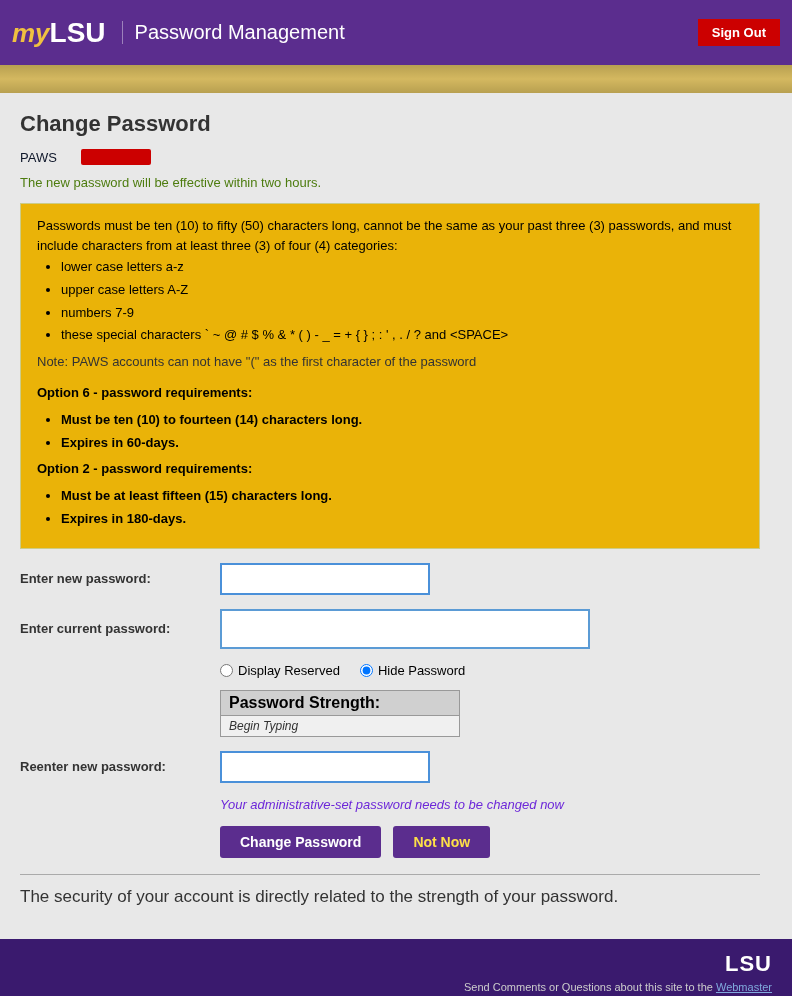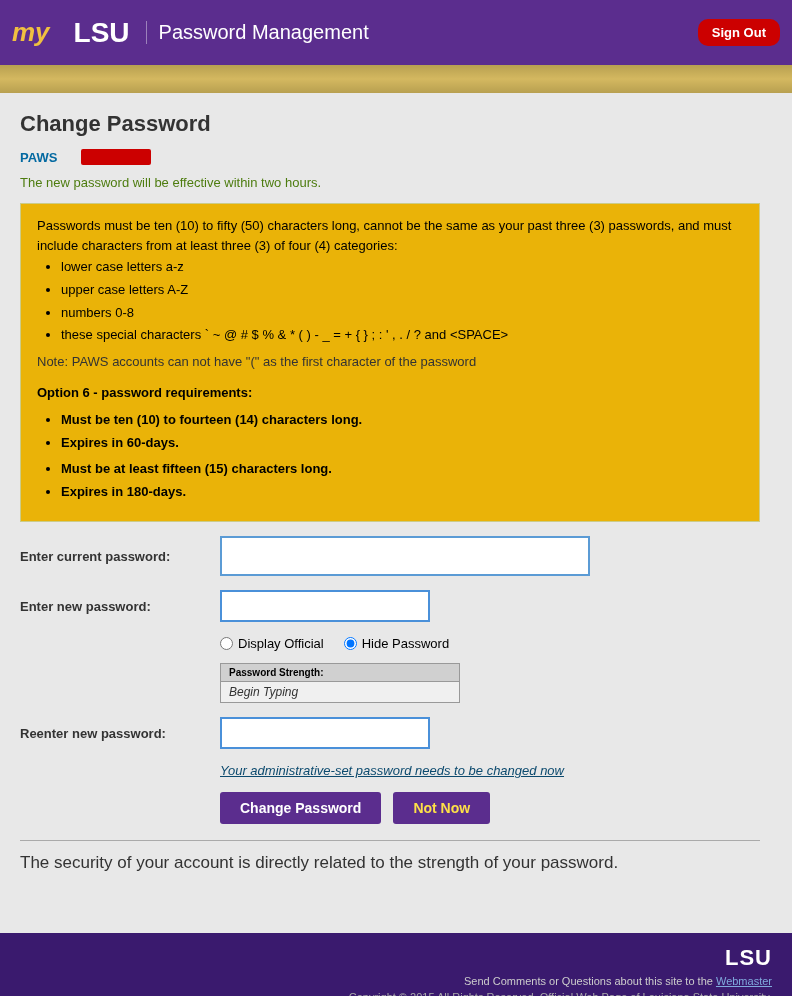--- a/index.html
+++ b/index.html
@@ -20,25 +20,24 @@
       justify-content: space-between;
       padding: 0 12px;
     }
     .header-left {
       display: flex;
       align-items: center;
       gap: 10px;
     }
     .my-lsu-logo {
       display: flex;
-      align-items: center;
+      align-items: flex-end;
       font-weight: bold;
       font-size: 22px;
       color: #fff;
-      gap: 24px;
     }
     .my-lsu-logo .my-part {
       font-style: italic;
       color: #f0c040;
       font-size: 26px;
     }
     .my-lsu-logo .lsu-part {
       color: #fff;
       font-size: 28px;
       font-weight: 900;
@@ -52,21 +51,21 @@
       margin-left: 6px;
     }
     .sign-out-btn {
       background: #cc0000;
       color: #fff;
       border: none;
       padding: 6px 14px;
       font-size: 13px;
       font-weight: bold;
       cursor: pointer;
-      border-radius: 10px;
+      border-radius: 0;
     }
 
     
     .gold-bar {
       background: linear-gradient(to bottom, #b8a050, #d4b860, #b8a050);
       height: 28px;
     }
 
     
     .main-wrapper {
@@ -76,22 +75,22 @@
     }
 
     .page-title {
       font-size: 22px;
       font-weight: bold;
       color: #333;
       margin-bottom: 12px;
     }
 
     .paws-label {
-      font-weight: bold;
-      color: #0369a1;
+      font-weight: normal;
+      color: #0f172a;
       margin-bottom: 8px;
       display: flex;
       align-items: center;
       gap: 24px;
     }
     .paws-redacted {
       background: #cc0000;
       width: 70px;
       height: 16px;
       display: inline-block;
@@ -183,39 +182,38 @@
     .strength-box {
       margin-left: 200px;
       margin-bottom: 14px;
       border: 1px solid #999;
       width: 240px;
       background: #fff;
     }
     .strength-header {
       background: #d0d0d0;
       padding: 3px 8px;
-      font-size: 10px;
+      font-size: 16px;
       font-weight: bold;
       border-bottom: 1px solid #999;
     }
     .strength-value {
       padding: 3px 8px;
       font-size: 12px;
       color: #333;
       background: #f0f0f0;
       font-style: italic;
     }
 
     .admin-message {
-      color: #0c4a6e;
+      color: #6d28d9;
       font-style: italic;
       margin-left: 200px;
       margin-bottom: 14px;
       font-size: 13px;
-      text-decoration: underline;
     }
 
     .button-row {
       display: flex;
       align-items: center;
       gap: 12px;
       margin-left: 200px;
       margin-bottom: 16px;
     }
     .btn-change {
@@ -307,49 +305,50 @@
     <span class="paws-redacted"></span>
   </div>
 
   <p class="info-text">The new password will be effective within two hours.</p>
 
   <div class="info-box">
     <p>Passwords must be ten (10) to fifty (50) characters long, cannot be the same as your past three (3) passwords, and must include characters from at least three (3) of four (4) categories:</p>
     <ul>
       <li>lower case letters a-z</li>
       <li>upper case letters A-Z</li>
-      <li>numbers 0-8</li>
+      <li>numbers 7-9</li>
       <li>these special characters ` ~ @ # $ % &amp; * ( ) - _ = + { } ; : ' , . / ? and &lt;SPACE&gt;</li>
     </ul>
     <p class="note-text">Note: PAWS accounts can not have "(" as the first character of the password</p>
     <p class="option-heading">Option 6 - password requirements:</p>
     <ul class="option-list">
       <li>Must be ten (10) to fourteen (14) characters long.</li>
       <li>Expires in 60-days.</li>
     </ul>
+    <p class="option-heading">Option 2 - password requirements:</p>
     <ul class="option-list">
       <li>Must be at least fifteen (15) characters long.</li>
       <li>Expires in 180-days.</li>
     </ul>
   </div>
 
   <div class="form-row">
+    <label class="form-label">Enter new password:</label>
+    <input type="password" class="form-input" style="">
+  </div>
+
+  <div class="form-row">
     <label class="form-label">Enter current password:</label>
     <input type="password" class="current-password-input" style="">
-  </div>
-
-  <div class="form-row">
-    <label class="form-label">Enter new password:</label>
-    <input type="password" class="form-input" style="">
   </div>
 
   <div class="radio-row">
     <label class="radio-option">
       <input type="radio" name="pwdDisplay" value="display" style="">
-      <span>Display Official</span>
+      <span>Display Reserved</span>
     </label>
     <label class="radio-option">
       <input type="radio" name="pwdDisplay" value="hide" checked="" style="">
       <span>Hide Password</span>
     </label>
   </div>
 
   <div class="strength-box">
     <div class="strength-header">Password Strength:</div>
     <div class="strength-value">Begin Typing</div>

